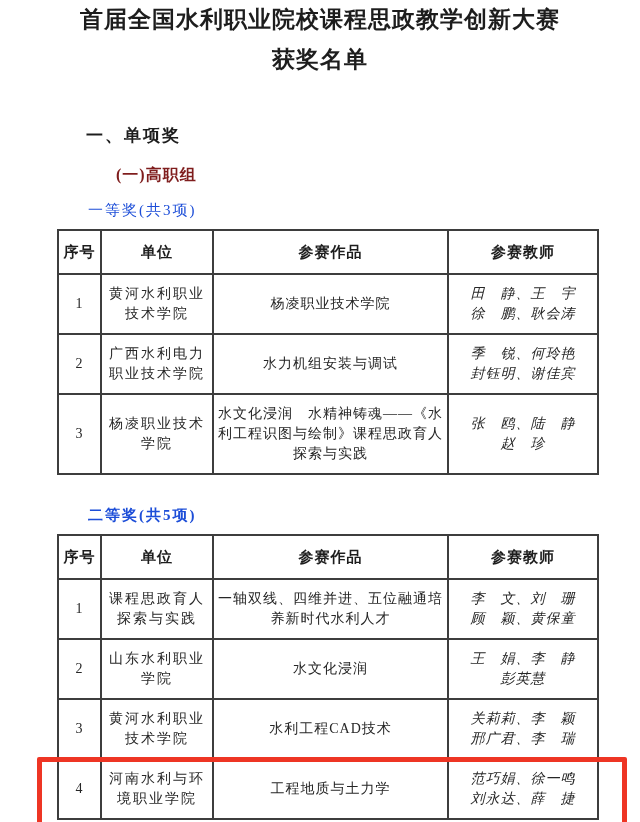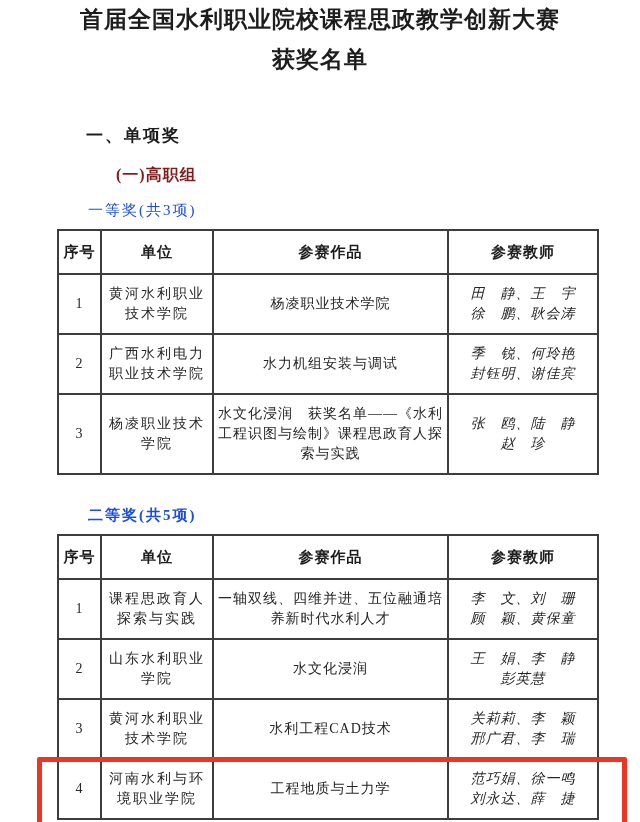--- a/index.html
+++ b/index.html
@@ -130,21 +130,21 @@
       <td class="cell-unit">广西水利电力职业技术学院</td>
       <td class="cell-work">水力机组安装与调试</td>
       <td class="cell-teachers">
         <span class="teacher-line">季　锐、何玲艳</span>
         <span class="teacher-line">封钰明、谢佳宾</span>
       </td>
     </tr>
     <tr>
       <td class="cell-no">3</td>
       <td class="cell-unit">杨凌职业技术学院</td>
-      <td class="cell-work">水文化浸润　获奖名单——《水利工程识图与绘制》课程思政育人探索与实践</td>
+      <td class="cell-work">水文化浸润　水精神铸魂——《水利工程识图与绘制》课程思政育人探索与实践</td>
       <td class="cell-teachers">
         <span class="teacher-line">张　鸥、陆　静</span>
         <span class="teacher-line">赵　珍</span>
       </td>
     </tr>
   </tbody>
 </table>
 
 <div class="group-label second">二等奖(共5项)</div>
 

